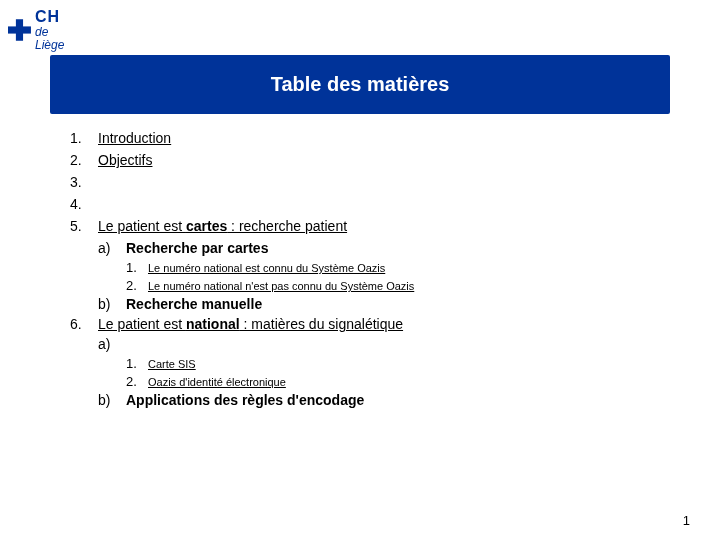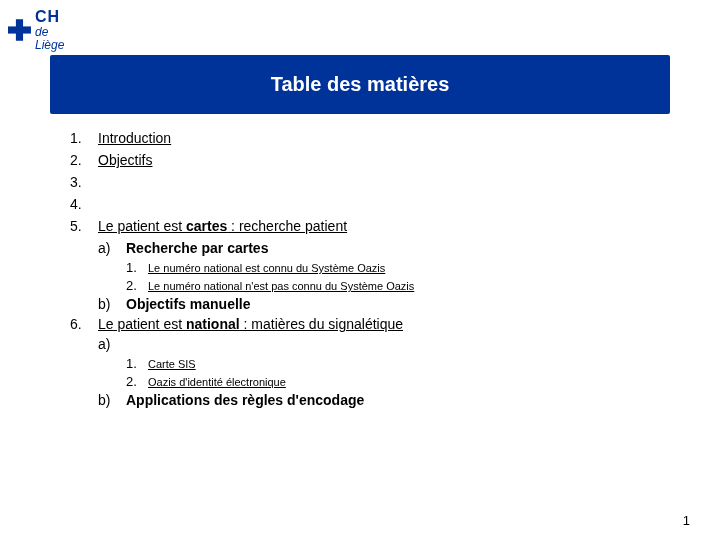--- a/index.html
+++ b/index.html
@@ -249,21 +249,21 @@
         <span class="sub-sub-text">Le numéro national est connu du Système Oazis</span>
       </li>
       <li>
         <span class="sub-sub-num">2.</span>
         <span class="sub-sub-text">Le numéro national n'est pas connu du Système Oazis</span>
       </li>
     </ul>
     <ul class="sub-list">
       <li>
         <span class="sub-label">b)</span>
-        <span class="sub-item-text">Objectifs manuelle</span>
+        <span class="sub-item-text">Recherche manuelle</span>
       </li>
     </ul>
   </div>
 
   <div class="item6-container">
     <span class="item6-num">6.</span>
     <span class="item6-text">
       <span>Le patient est </span><strong>national</strong><span> : matières du signalétique</span>
     </span>
   </div>

